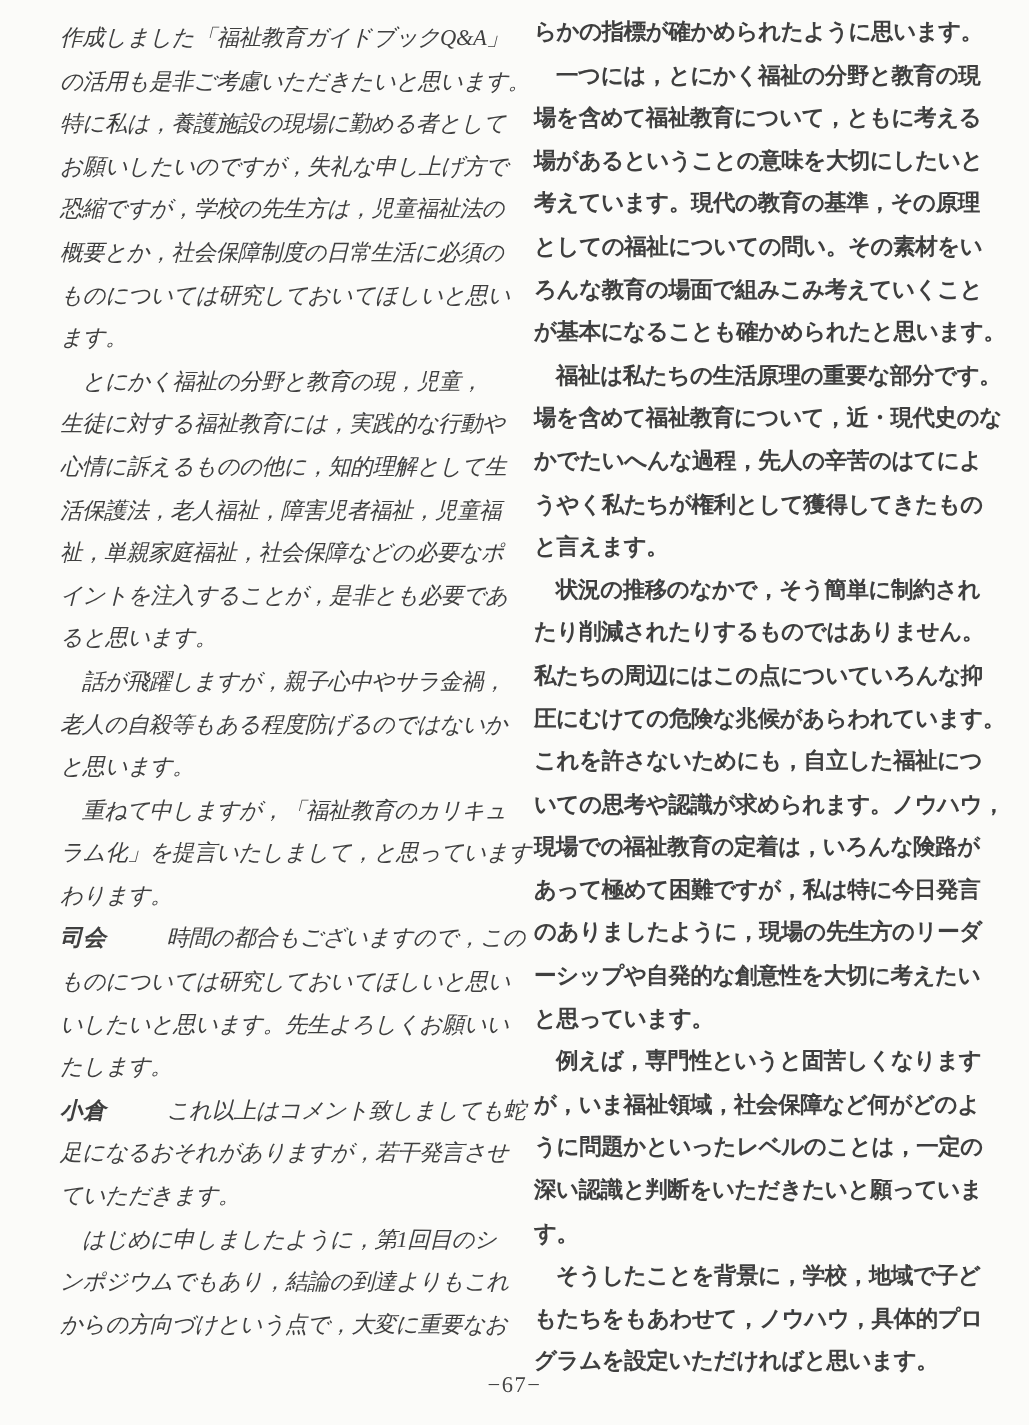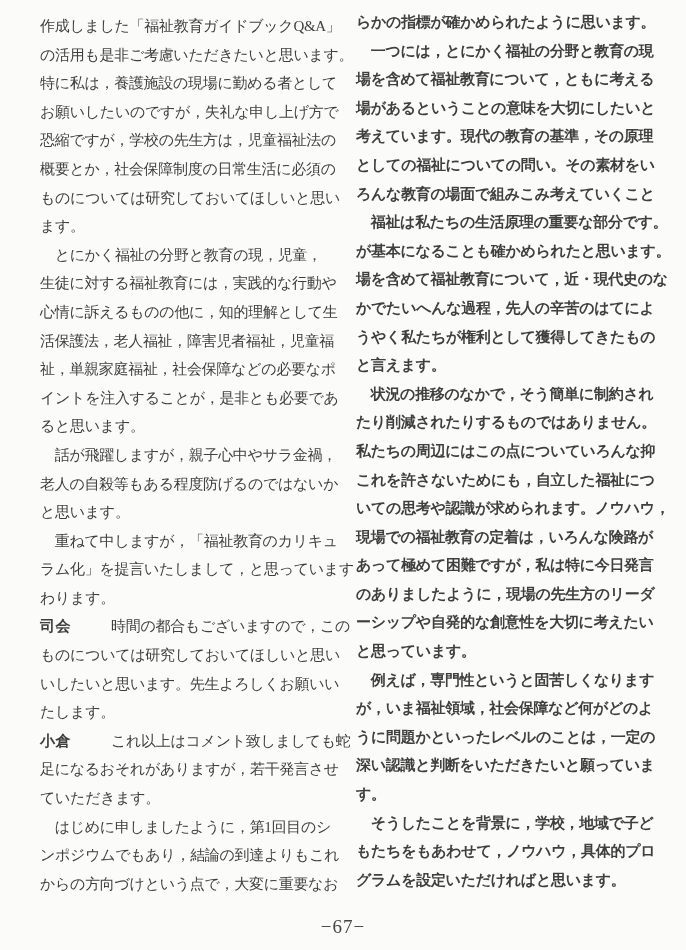--- a/index.html
+++ b/index.html
@@ -16,20 +16,21 @@
     color: #3f3f3f;
     overflow: hidden;
   }
   .column {
     position: absolute;
   }
   .col-left {
     left: 40px;
     top: 12px;
     width: 304px;
+    font-style: italic;
   }
   .col-right {
     left: 356px;
     top: 8px;
     width: 306px;
     font-weight: bold;
   }
   .line {
     height: 28.6px;
     line-height: 28.6px;
@@ -42,21 +43,21 @@
     font-family: "Liberation Sans", "DejaVu Sans", sans-serif;
     padding-right: 40px;
     letter-spacing: 0.5px;
   }
   .footer {
     position: absolute;
     left: 0;
     right: 0;
     top: 916px;
     text-align: center;
-    font-size: 19px;
+    font-size: 15px;
     letter-spacing: 1px;
     color: #454545;
   }
 </style>
 </head>
 <body>
 
 <div class="page">
   <div class="column col-left">
       <div class="line">作成しました「福祉教育ガイドブックQ&amp;A」</div>
@@ -92,29 +93,30 @@
       <div class="line">からの方向づけという点で，大変に重要なお</div>
     </div>
   <div class="column col-right">
       <div class="line">らかの指標が確かめられたように思います。</div>
       <div class="line">　一つには，とにかく福祉の分野と教育の現</div>
       <div class="line">場を含めて福祉教育について，ともに考える</div>
       <div class="line">場があるということの意味を大切にしたいと</div>
       <div class="line">考えています。現代の教育の基準，その原理</div>
       <div class="line">としての福祉についての問い。その素材をい</div>
       <div class="line">ろんな教育の場面で組みこみ考えていくこと</div>
+      <div class="line">が基本になることも確かめられたと思います。</div>
       <div class="line">　福祉は私たちの生活原理の重要な部分です。</div>
-      <div class="line">が基本になることも確かめられたと思います。</div>
       <div class="line">場を含めて福祉教育について，近・現代史のな</div>
       <div class="line">かでたいへんな過程，先人の辛苦のはてによ</div>
       <div class="line">うやく私たちが権利として獲得してきたもの</div>
       <div class="line">と言えます。</div>
       <div class="line">　状況の推移のなかで，そう簡単に制約され</div>
       <div class="line">たり削減されたりするものではありません。</div>
       <div class="line">私たちの周辺にはこの点についていろんな抑</div>
+      <div class="line">圧にむけての危険な兆候があらわれています。</div>
       <div class="line">これを許さないためにも，自立した福祉につ</div>
       <div class="line">いての思考や認識が求められます。ノウハウ，</div>
       <div class="line">現場での福祉教育の定着は，いろんな険路が</div>
       <div class="line">あって極めて困難ですが，私は特に今日発言</div>
       <div class="line">のありましたように，現場の先生方のリーダ</div>
       <div class="line">ーシップや自発的な創意性を大切に考えたい</div>
       <div class="line">と思っています。</div>
       <div class="line">　例えば，専門性というと固苦しくなります</div>
       <div class="line">が，いま福祉領域，社会保障など何がどのよ</div>
       <div class="line">うに問題かといったレベルのことは，一定の</div>

